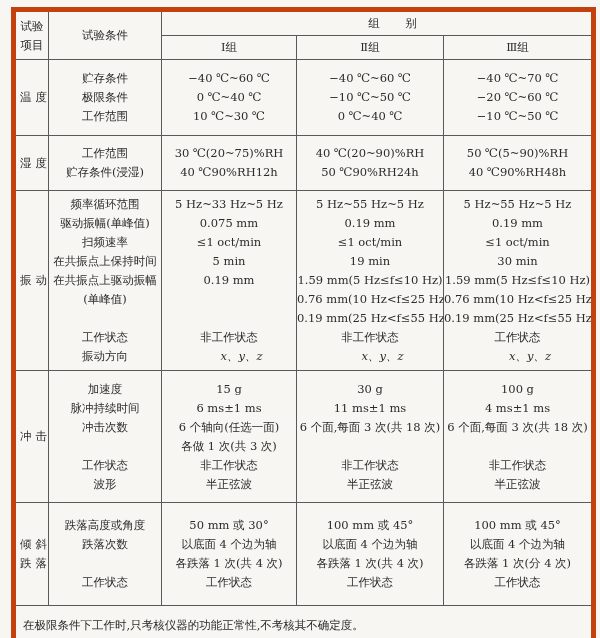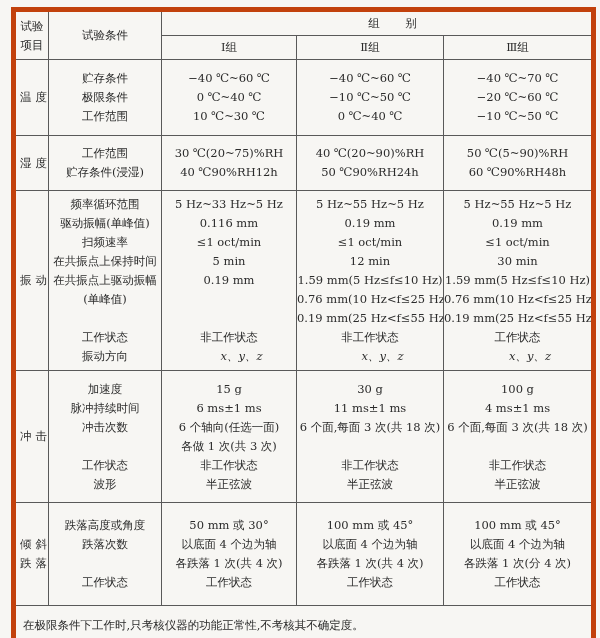--- a/index.html
+++ b/index.html
@@ -104,54 +104,54 @@
           <td class="val">
             <div class="ln">30 ℃(20~75)%RH</div>
             <div class="ln">40 ℃90%RH12h</div>
           </td>
           <td class="val">
             <div class="ln">40 ℃(20~90)%RH</div>
             <div class="ln">50 ℃90%RH24h</div>
           </td>
           <td class="val">
             <div class="ln">50 ℃(5~90)%RH</div>
-            <div class="ln">60 ℃90%RH48h</div>
+            <div class="ln">40 ℃90%RH48h</div>
           </td>
         </tr>
         <tr class="row-vibration">
           <td class="item">
             <div class="ln">振动</div>
           </td>
           <td class="labels">
             <div class="ln">频率循环范围</div>
             <div class="ln">驱动振幅(单峰值)</div>
             <div class="ln">扫频速率</div>
             <div class="ln">在共振点上保持时间</div>
             <div class="ln">在共振点上驱动振幅</div>
             <div class="ln">(单峰值)</div>
             <div class="ln"></div>
             <div class="ln">工作状态</div>
             <div class="ln">振动方向</div>
           </td>
           <td class="val">
             <div class="ln">5 Hz~33 Hz~5 Hz</div>
-            <div class="ln">0.116 mm</div>
+            <div class="ln">0.075 mm</div>
             <div class="ln">≤1 oct/min</div>
             <div class="ln">5 min</div>
             <div class="ln">0.19 mm</div>
             <div class="ln"></div>
             <div class="ln"></div>
             <div class="ln">非工作状态</div>
             <div class="ln it">x、y、z</div>
           </td>
           <td class="val">
             <div class="ln">5 Hz~55 Hz~5 Hz</div>
             <div class="ln">0.19 mm</div>
             <div class="ln">≤1 oct/min</div>
-            <div class="ln">12 min</div>
+            <div class="ln">19 min</div>
             <div class="ln">1.59 mm(5 Hz≤f≤10 Hz)</div>
             <div class="ln">0.76 mm(10 Hz&lt;f≤25 Hz)</div>
             <div class="ln">0.19 mm(25 Hz&lt;f≤55 Hz)</div>
             <div class="ln">非工作状态</div>
             <div class="ln it">x、y、z</div>
           </td>
           <td class="val">
             <div class="ln">5 Hz~55 Hz~5 Hz</div>
             <div class="ln">0.19 mm</div>
             <div class="ln">≤1 oct/min</div>

